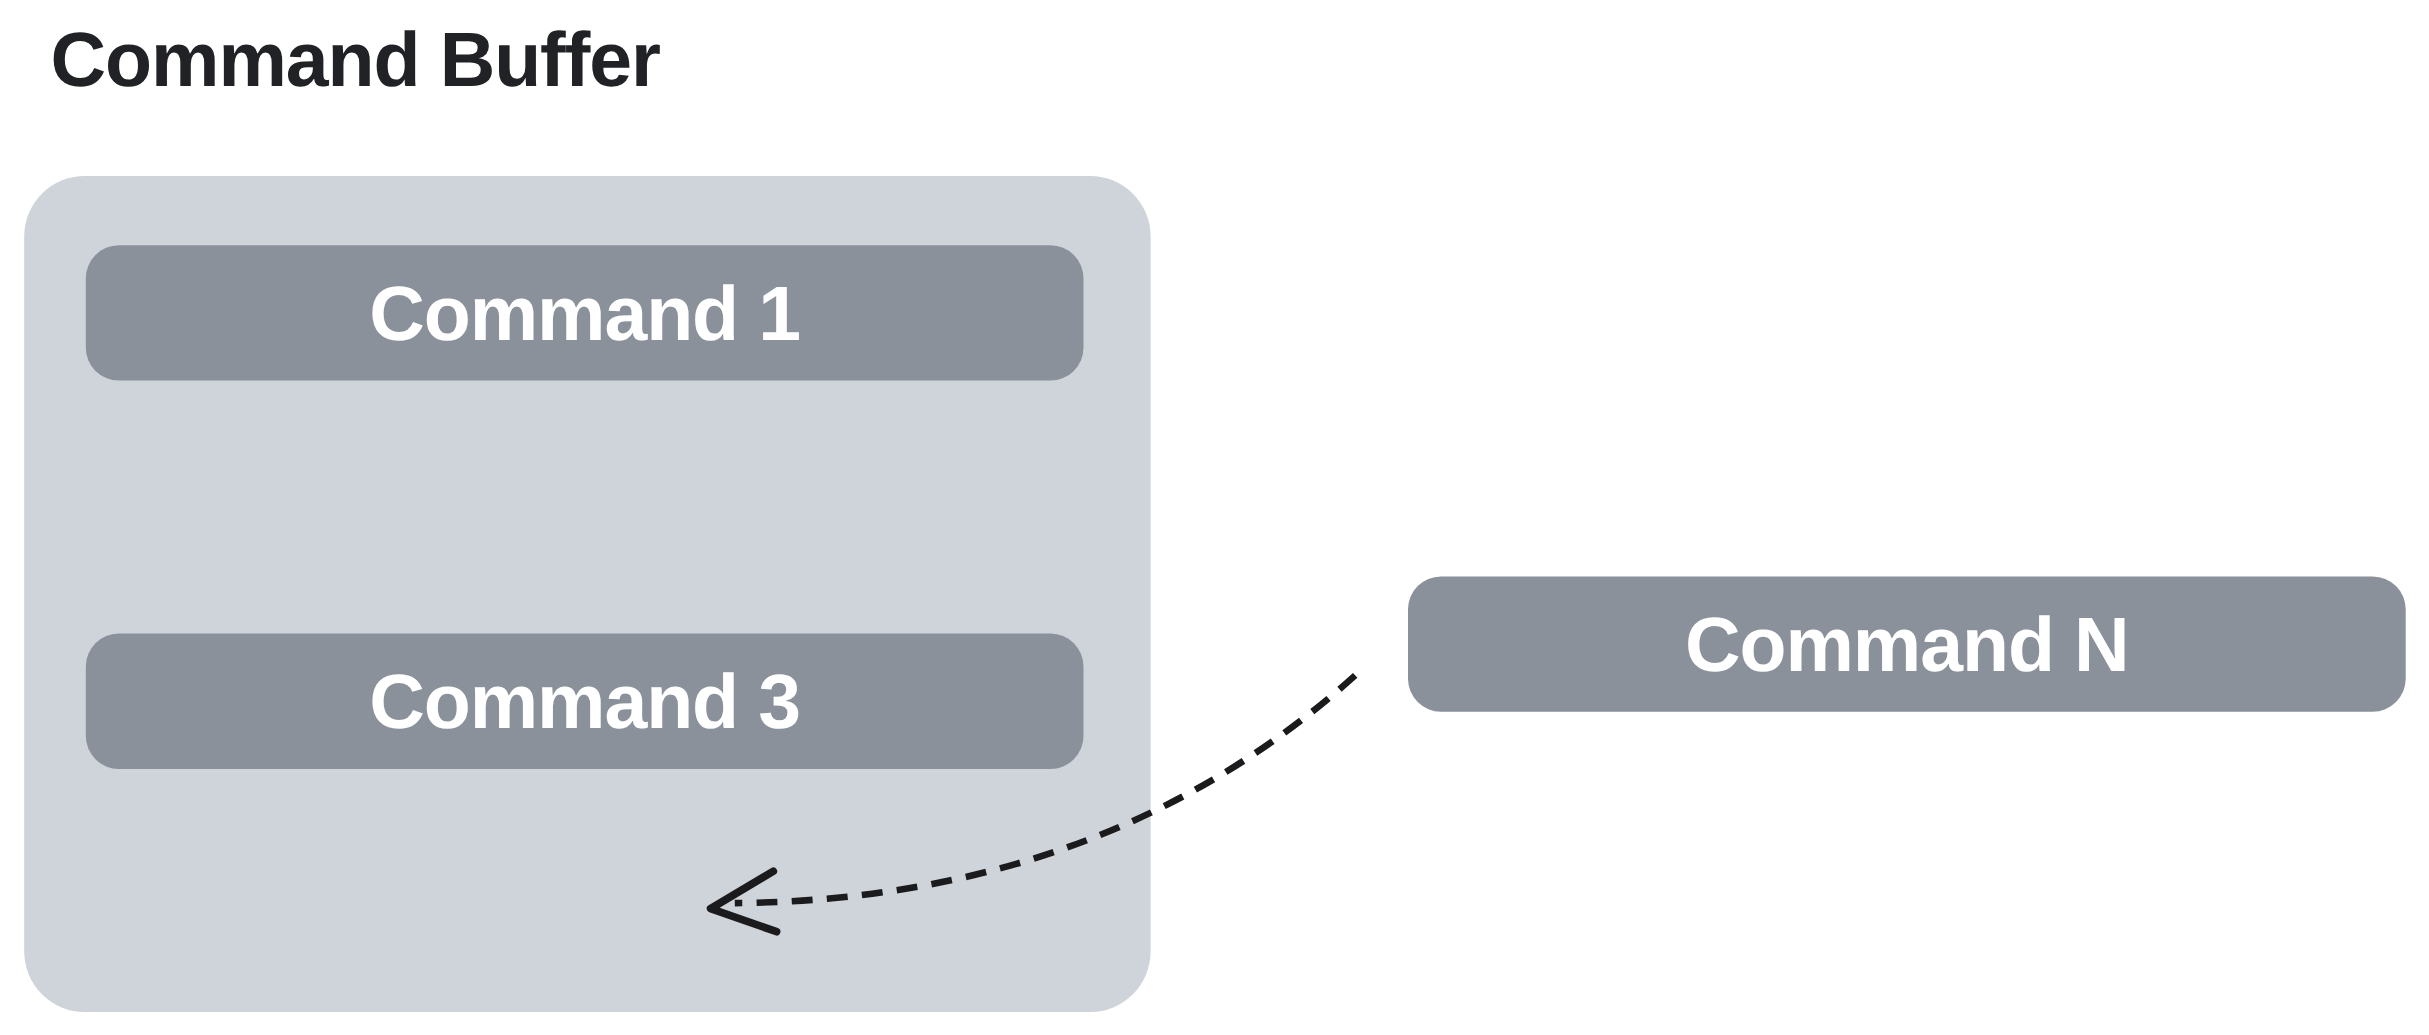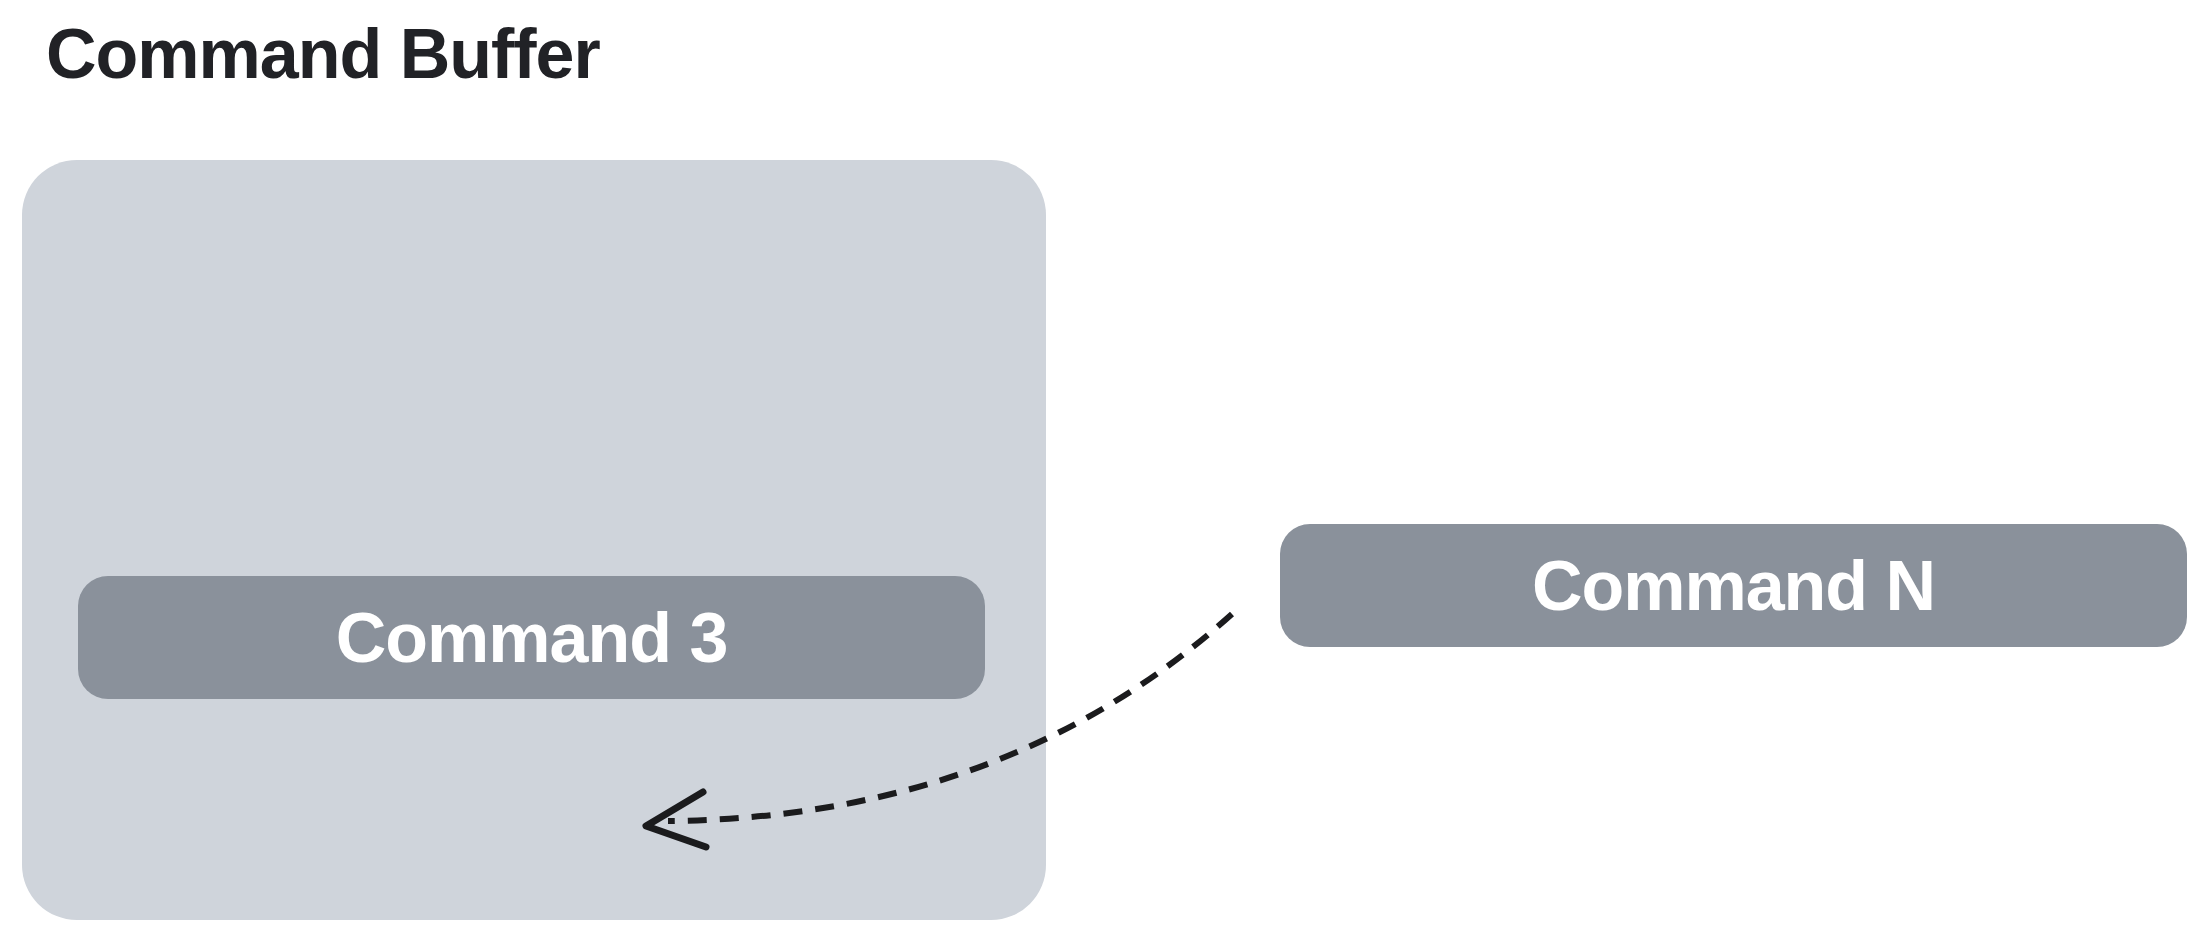--- a/index.html
+++ b/index.html
@@ -56,20 +56,23 @@
   }
 </style>
 </head>
 <body>
 
 <div class="stage">
 
   <div class="title">Command Buffer</div>
 
   <div class="buffer">
+    <div class="cmd slot-1">
+      <span>Command 1</span>
+    </div>
     <div class="cmd slot-3">
       <span>Command 3</span>
     </div>
   </div>
 
   <div class="cmd floating">
     <span>Command N</span>
   </div>
 
   <svg class="arrow-layer" viewBox="0 0 2208 941" xmlns="http://www.w3.org/2000/svg" aria-hidden="true">

